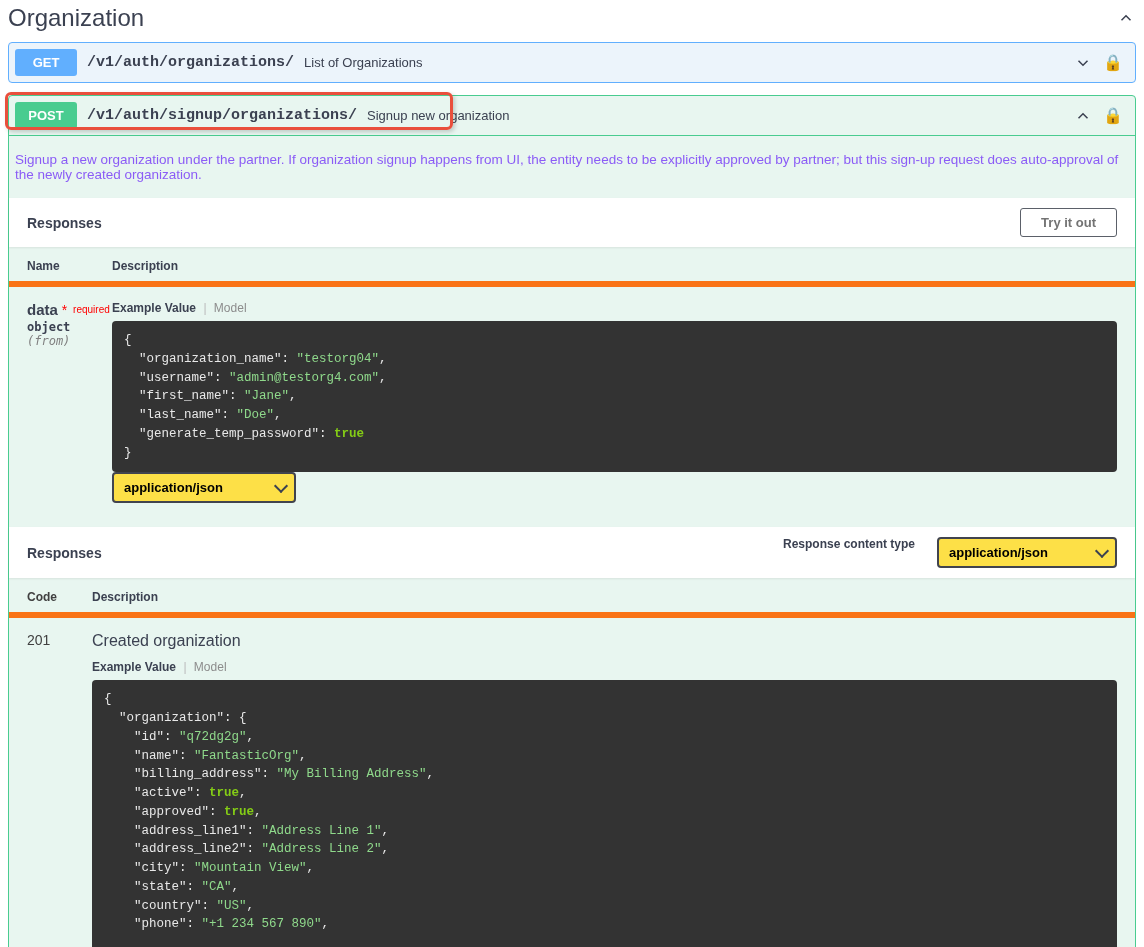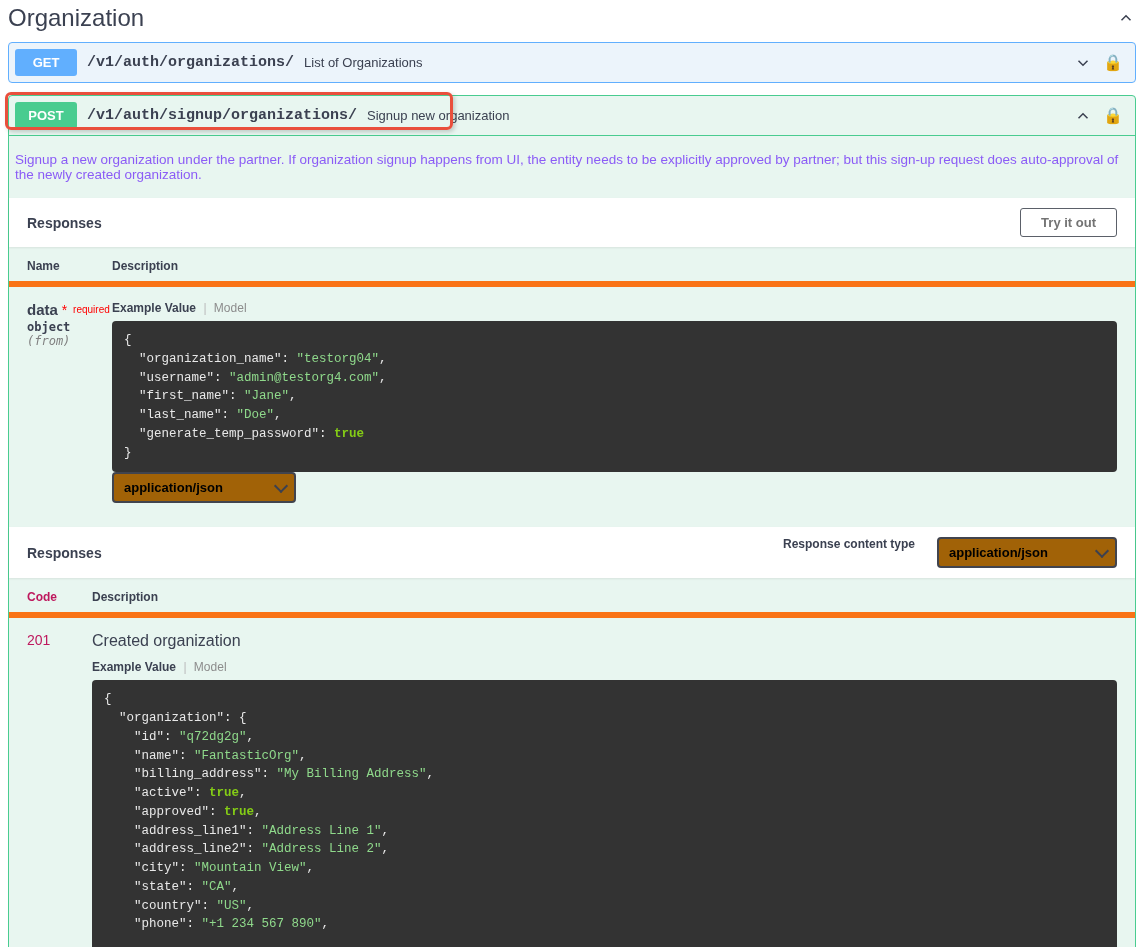--- a/index.html
+++ b/index.html
@@ -94,21 +94,21 @@
     font-weight: 700;
     color:#737373;
     cursor:pointer;
   }
   .right-ctl { display:flex; align-items:flex-start; gap:22px; }
   .right-ctl label { font-size:12px; font-weight:700; color:#3b4151; }
   .sel {
     border: 2px solid #41444e;
     border-radius: 4px;
     padding: 6px 28px 6px 10px;
-    background:#a16207;
+    background:#fde047;
     font-size:13px;
     font-weight:700;
     appearance:none;
     position:relative;
   }
   .sel-wrap { position:relative; display:inline-block; }
   .sel-wrap::after {
     content:""; position:absolute; right:10px; top:50%; width:8px; height:8px;
     border-right:2px solid #3b4151; border-bottom:2px solid #3b4151;
     transform: translateY(-70%) rotate(45deg);
@@ -142,21 +142,21 @@
     overflow:auto;
   }
   .tok-k { color:#e8e8e8; }
   .tok-s { color:#8fd98b; }
   .tok-b { color:#84cc16;font-weight:bold; }
 
   .pct-label { font-size:12px; font-weight:700; color:#3b4151; margin-top:10px; margin-bottom:4px;}
   .small-sel { width:184px; }
 
   .resp-row { display:flex; padding: 14px 18px 24px; align-items:flex-start;}
-  .code-cell { width:65px; flex-shrink:0; font-size:14px; color:#be185d;}
+  .code-cell { width:65px; flex-shrink:0; font-size:14px; color:#404040;}
   .resp-title { font-size:16px; margin-bottom:10px; }
 </style>
 </head>
 <body>
 
 <div class="section-header">
   <div class="section-title">Organization</div>
   <span class="chev">
     <svg viewBox="0 0 24 24">
         <polyline points="6 15 12 9 18 15"></polyline>

